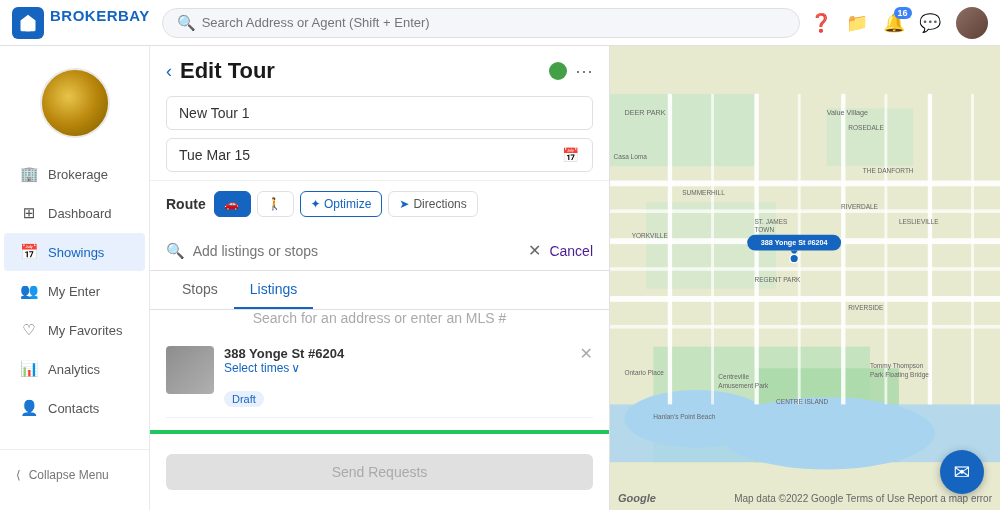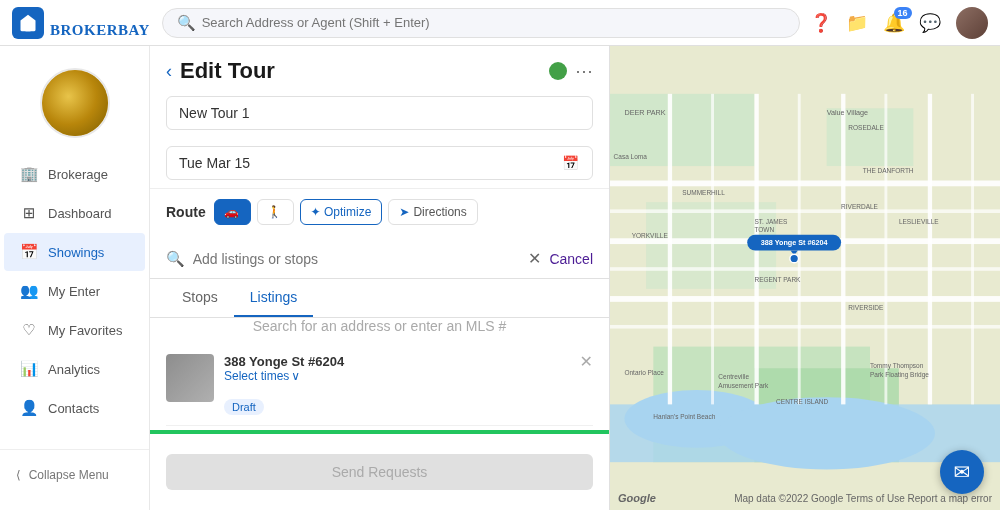--- a/index.html
+++ b/index.html
@@ -1,20 +1,20 @@
 <!DOCTYPE html>
 <html><head>
   <meta charset="utf-8">
   <style>
     * { box-sizing: border-box; margin: 0; padding: 0; }
     body { font-family: -apple-system, BlinkMacSystemFont, 'Segoe UI', sans-serif; font-size: 14px; background: #f5f6fa; display: flex; flex-direction: column; height: 510px; overflow: hidden; }
 
     
     .topnav { height: 46px; background: #fff; border-bottom: 1px solid #e0e0e0; display: flex; align-items: center; padding: 0 12px; gap: 10px; z-index: 10; }
-    .logo-area { display: flex; align-items: flex-end; gap: 6px; min-width: 140px; font-family: Liberation Serif, serif; }
+    .logo-area { display: flex; align-items: flex-start; gap: 6px; min-width: 140px; }
     .logo-icon { width: 32px; height: 32px; background: #1565c0; border-radius: 6px; display: flex; align-items: center; justify-content: center; }
     .logo-icon svg { width: 20px; height: 20px; fill: #fff; }
     .logo-text { font-weight: 700; font-size: 15px; color: #1a1a1a; letter-spacing: 0.5px; }
     .logo-text span { color: #1565c0; }
     .search-bar { flex: 1; display: flex; align-items: center; gap: 6px; background: #f5f6fa; border: 1px solid #e0e0e0; border-radius: 20px; padding: 5px 14px; }
     .search-bar input { border: none; background: transparent; outline: none; font-size: 13px; color: #555; width: 100%; }
     .nav-icons { display: flex; align-items: center; gap: 14px; }
     .nav-icon { position: relative; cursor: pointer; color: #666; font-size: 18px; }
     .badge { position: absolute; top: -5px; right: -6px; background: #3b82f6; color: #fff; border-radius: 10px; font-size: 9px; padding: 1px 4px; font-weight: 700; }
     .avatar { width: 32px; height: 32px; border-radius: 50%; background: #8d6e63; overflow: hidden; cursor: pointer; }
@@ -40,21 +40,21 @@
 
     
     .edit-panel { width: 460px; background: #fff; border-right: 1px solid #e0e0e0; display: flex; flex-direction: column; overflow: hidden; z-index: 5; }
     .edit-header { padding: 12px 16px 8px; border-bottom: 1px solid #eee; }
     .edit-header-top { display: flex; align-items: center; gap: 8px; margin-bottom: 12px; }
     .back-btn { color: #1565c0; cursor: pointer; font-size: 18px; }
     .edit-title { font-size: 22px; font-weight: 600; color: #1a1a1a; flex: 1; }
     .header-actions { display: flex; align-items: center; gap: 8px; }
     .status-dot { width: 18px; height: 18px; border-radius: 50%; background: #43a047; }
     .more-btn { color: #666; cursor: pointer; font-size: 18px; }
-    .tour-name-input { width: 100%; border: 1px solid #e0e0e0; border-radius: 6px; padding: 8px 12px; font-size: 14px; margin-bottom: 16px; outline: none; color: #333; }
+    .tour-name-input { width: 100%; border: 1px solid #e0e0e0; border-radius: 6px; padding: 8px 12px; font-size: 14px; margin-bottom: 8px; outline: none; color: #333; }
     .date-input { width: 100%; border: 1px solid #e0e0e0; border-radius: 6px; padding: 8px 12px; font-size: 14px; display: flex; align-items: center; justify-content: space-between; color: #333; cursor: pointer; }
     .route-section { padding: 10px 16px 6px; }
     .route-header { display: flex; align-items: center; gap: 8px; margin-bottom: 8px; }
     .route-label { font-size: 14px; font-weight: 600; color: #333; }
     .route-controls { display: flex; align-items: center; gap: 6px; }
     .route-btn { border: 1px solid #e0e0e0; background: #fff; border-radius: 6px; padding: 5px 10px; cursor: pointer; display: flex; align-items: center; gap: 4px; font-size: 12px; color: #555; }
     .route-btn.active { background: #1565c0; color: #fff; border-color: #1565c0; }
     .route-btn.optimize { color: #1565c0; border-color: #1565c0; }
     .route-btn.directions { color: #555; }
 

